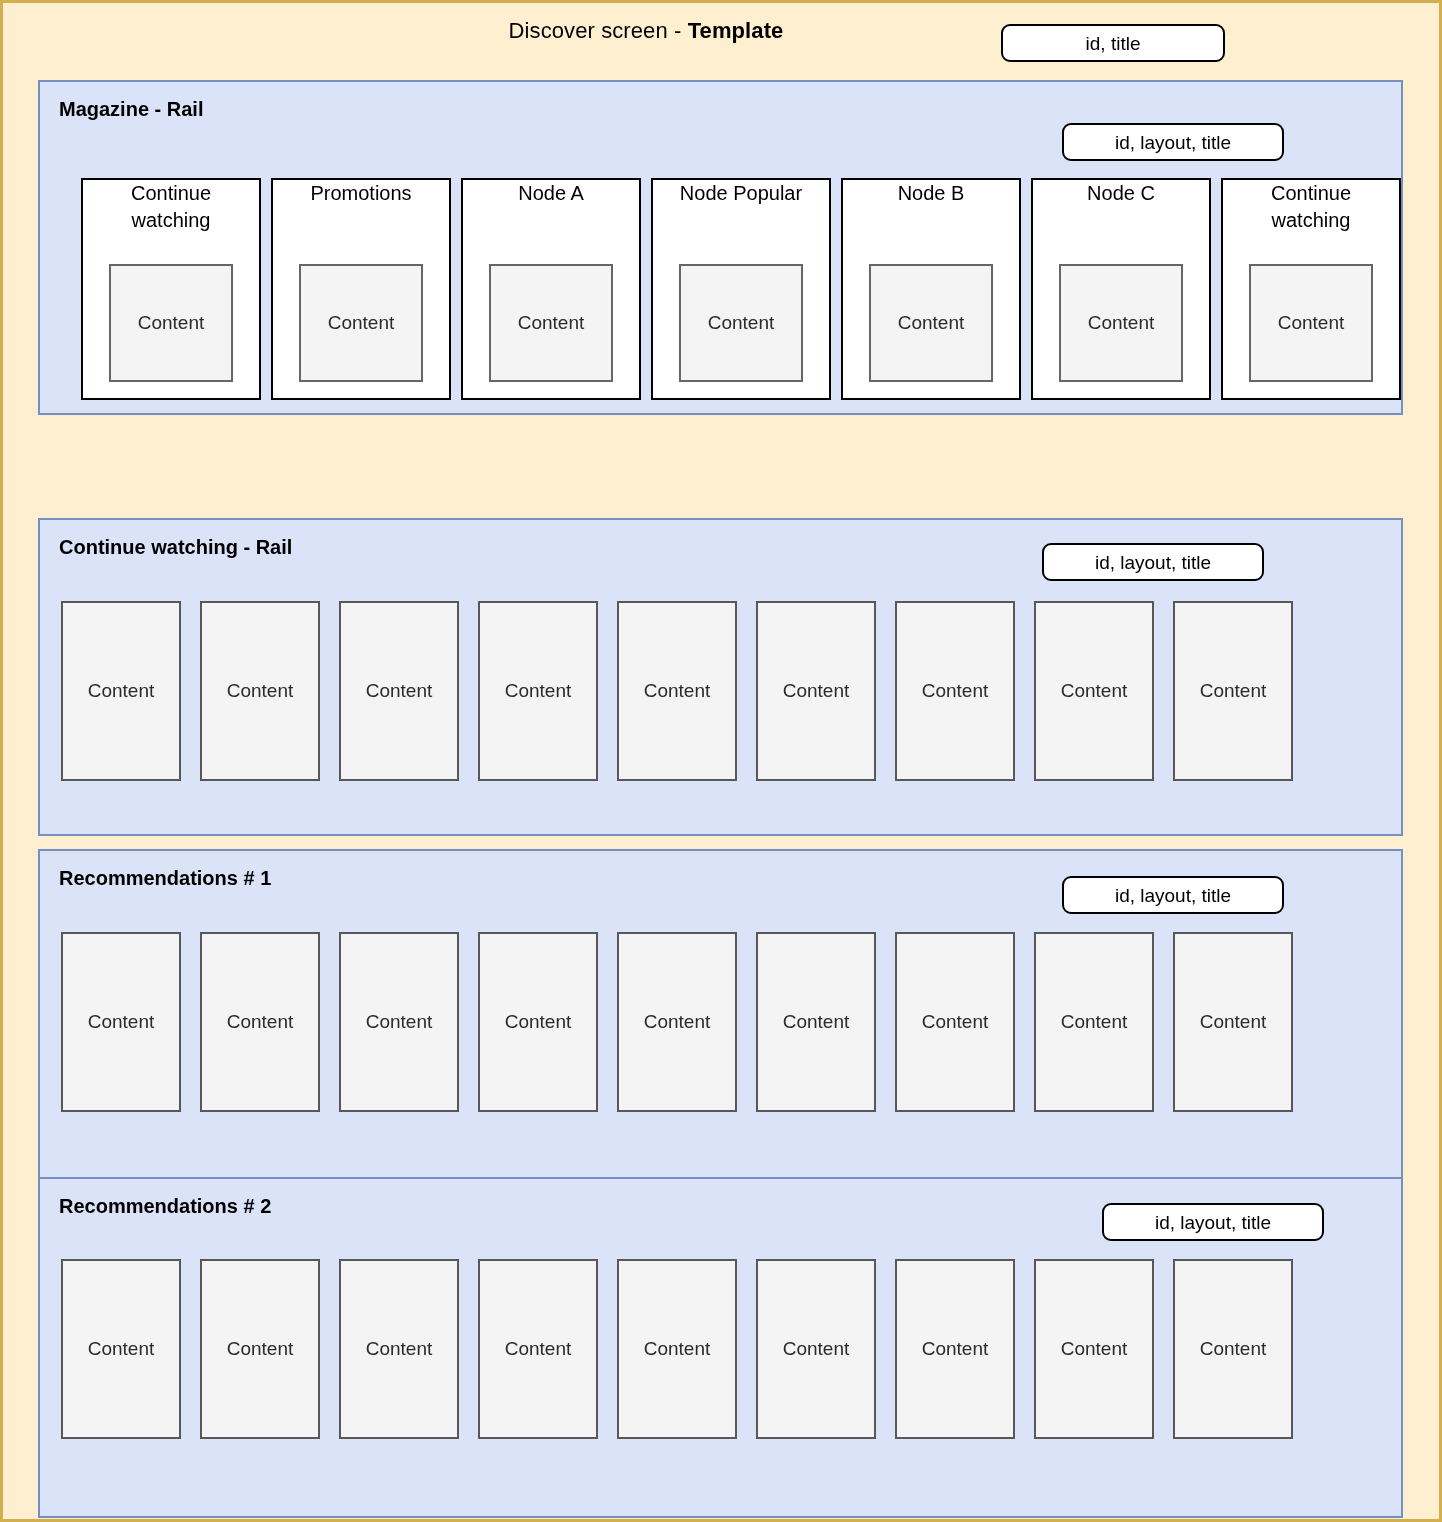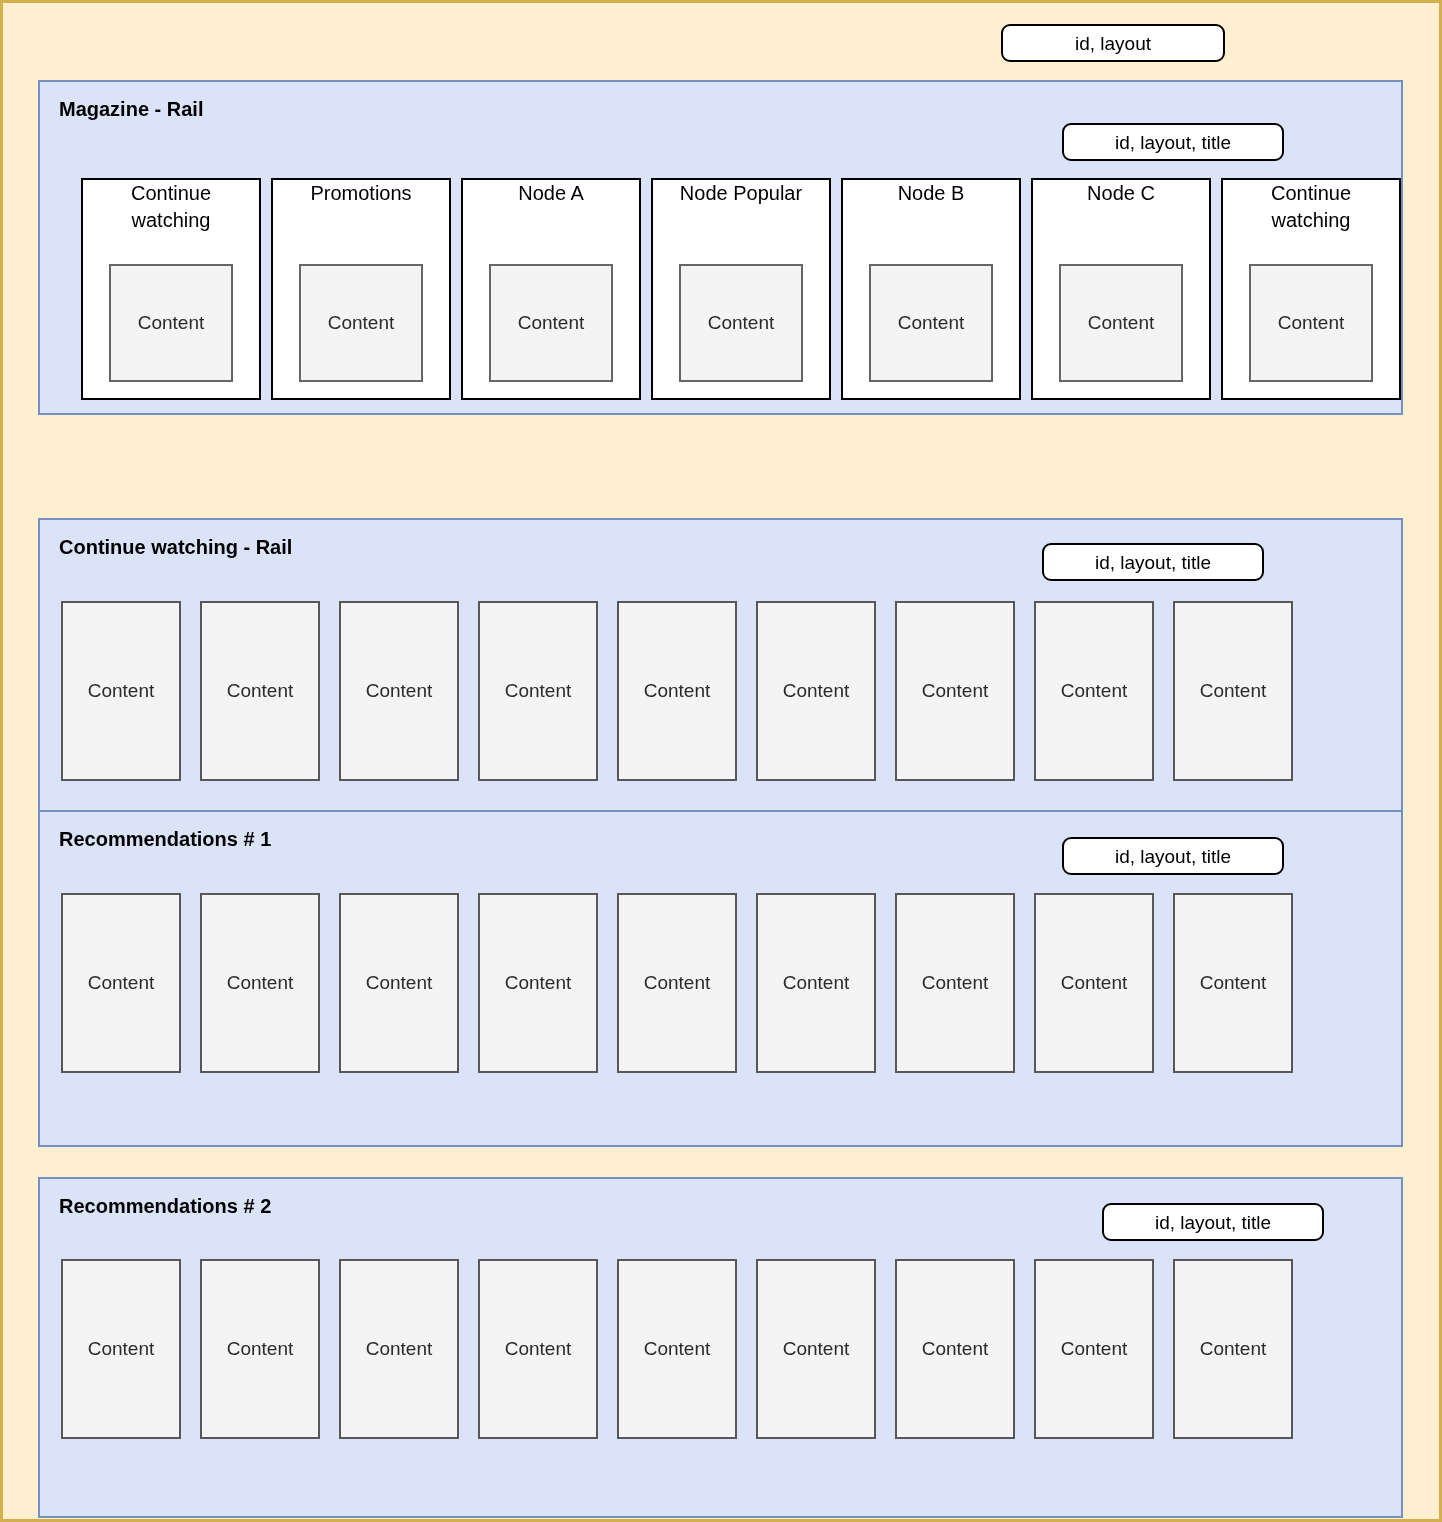--- a/index.html
+++ b/index.html
@@ -80,21 +80,21 @@
     white-space: nowrap;
   }
   .badge-panel {
     position: absolute;
     height: 38px;
   }
 
   
   #panel-magazine      { top: 80px;   height: 335px; }
   #panel-continue      { top: 518px;  height: 318px; }
-  #panel-reco1         { top: 810px;  height: 337px; }
+  #panel-reco1         { top: 849px;  height: 337px; }
   #panel-reco2         { top: 1177px; height: 341px; }
 
   #panel-magazine .badge-panel { left: 1022px; top: 41px; width: 222px; }
   #panel-continue .badge-panel { left: 1002px; top: 23px; width: 222px; }
   #panel-reco1    .badge-panel { left: 1022px; top: 25px; width: 222px; }
   #panel-reco2    .badge-panel { left: 1062px; top: 24px; width: 222px; }
 
   
   .magazine-rail {
     position: absolute;
@@ -158,21 +158,24 @@
     align-items: center;
     justify-content: center;
     font-size: 19px;
     color: #2b2b2b;
   }
 </style>
 </head>
 <body>
 
 <div class="page-header">
-  <div class="badge badge-top">id, layout</div>
+  <div class="page-title">
+    <span>Discover screen - </span><span class="title-strong">Template</span>
+  </div>
+  <div class="badge badge-top">id, title</div>
 </div>
 
 <div class="panel" id="panel-magazine">
   <div class="panel-title">Magazine - Rail</div>
   <div class="badge badge-panel">id, layout, title</div>
   <div class="magazine-rail">
       <div class="magazine-card">
         <div class="magazine-card-title">Continue watching</div>
         <div class="magazine-card-content">Content</div>
       </div>

